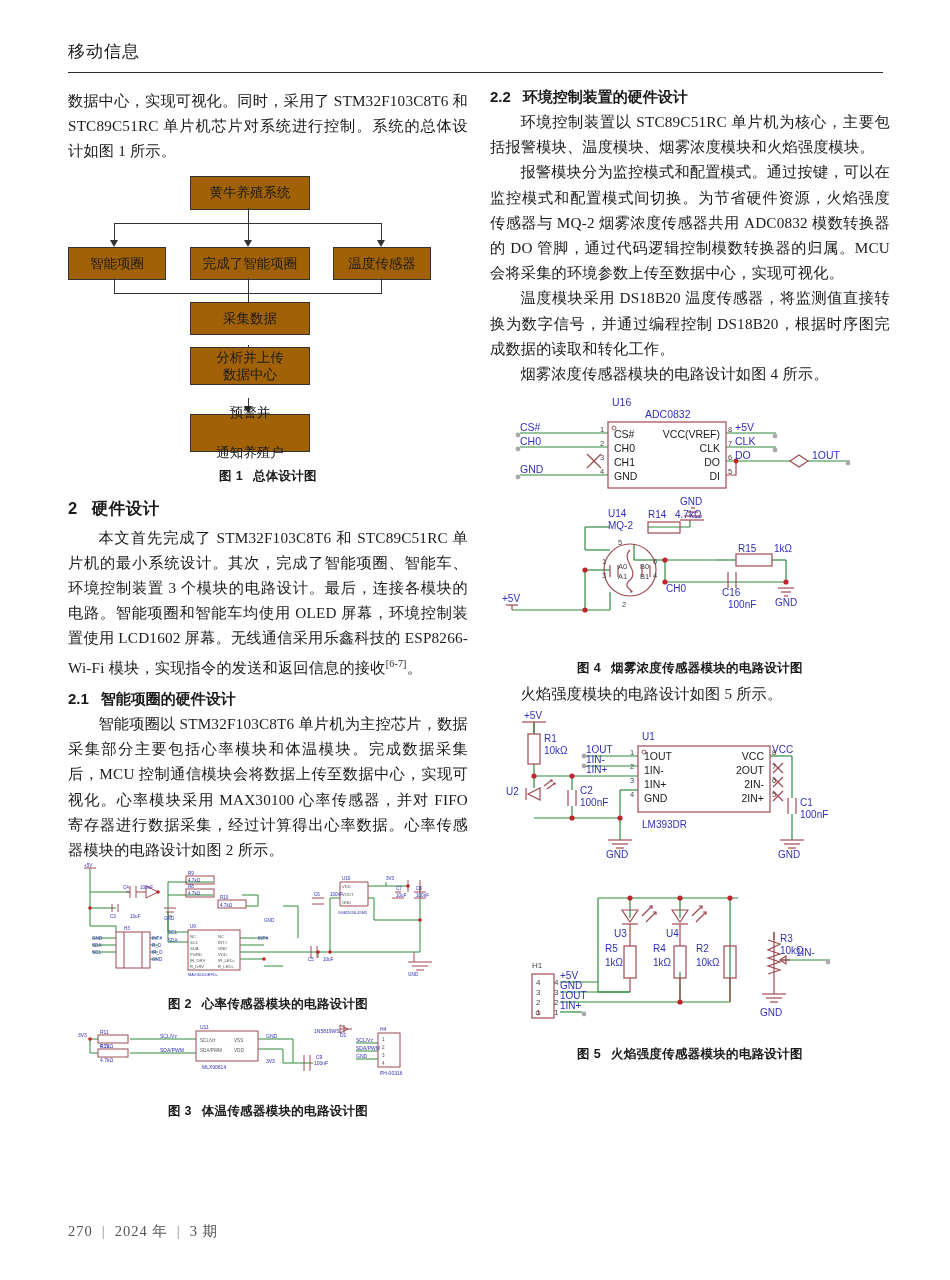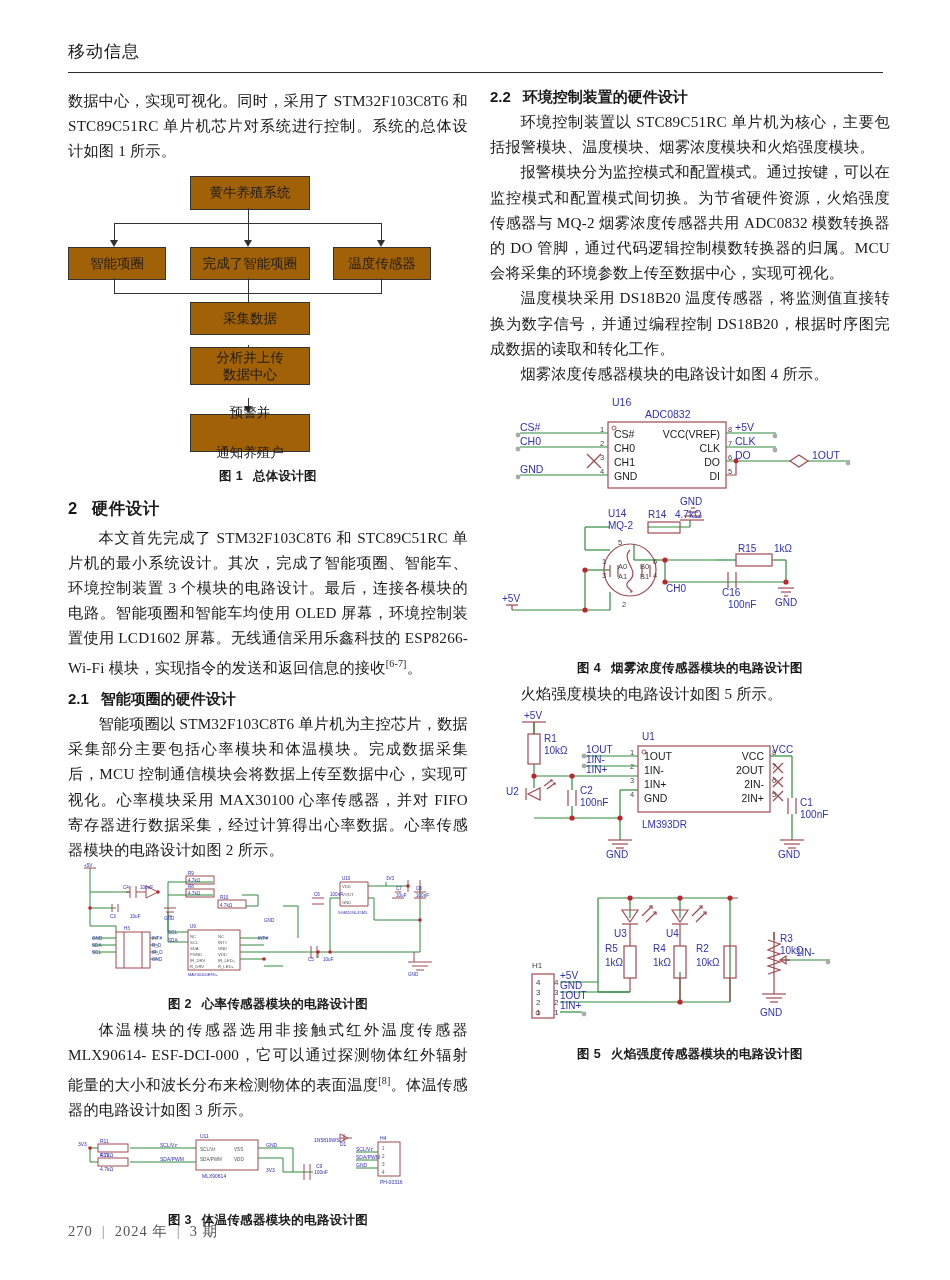--- a/index.html
+++ b/index.html
@@ -312,21 +312,20 @@
           <text x="120" y="114">MAX30100EFD+</text>
           <text x="270" y="52">SGM2036-45M5</text>
         </g>
       </svg>
     </div>
 
     <div class="figcap">
       <span class="cn">图 2</span><span>心率传感器模块的电路设计图</span>
     </div>
 
-    <p class="body indent"><span>体温模块的传感器选用非接触式红外温度传感器 MLX90614- ESF-DCI-000，它可以通过探测物体红外辐射能量的大小和波长分布来检测物体的表面温度</span><sup>[8]</sup><span>。体温传感器的电路设计如图 3 所示。</span></p>
 
     <div class="sch" style="margin-top:8px;">
       <svg width="400" height="70" viewBox="0 0 400 70">
         <g stroke="#2e8b3d" stroke-width="1" fill="none">
           <path d="M22 18 L30 18"></path>
           <path d="M22 18 L22 32"></path>
             <path d="M22 32 L30 32"></path>
           <path d="M62 18 L128 18"></path>
           <path d="M62 32 L128 32"></path>
           <path d="M190 18 L225 18"></path>

